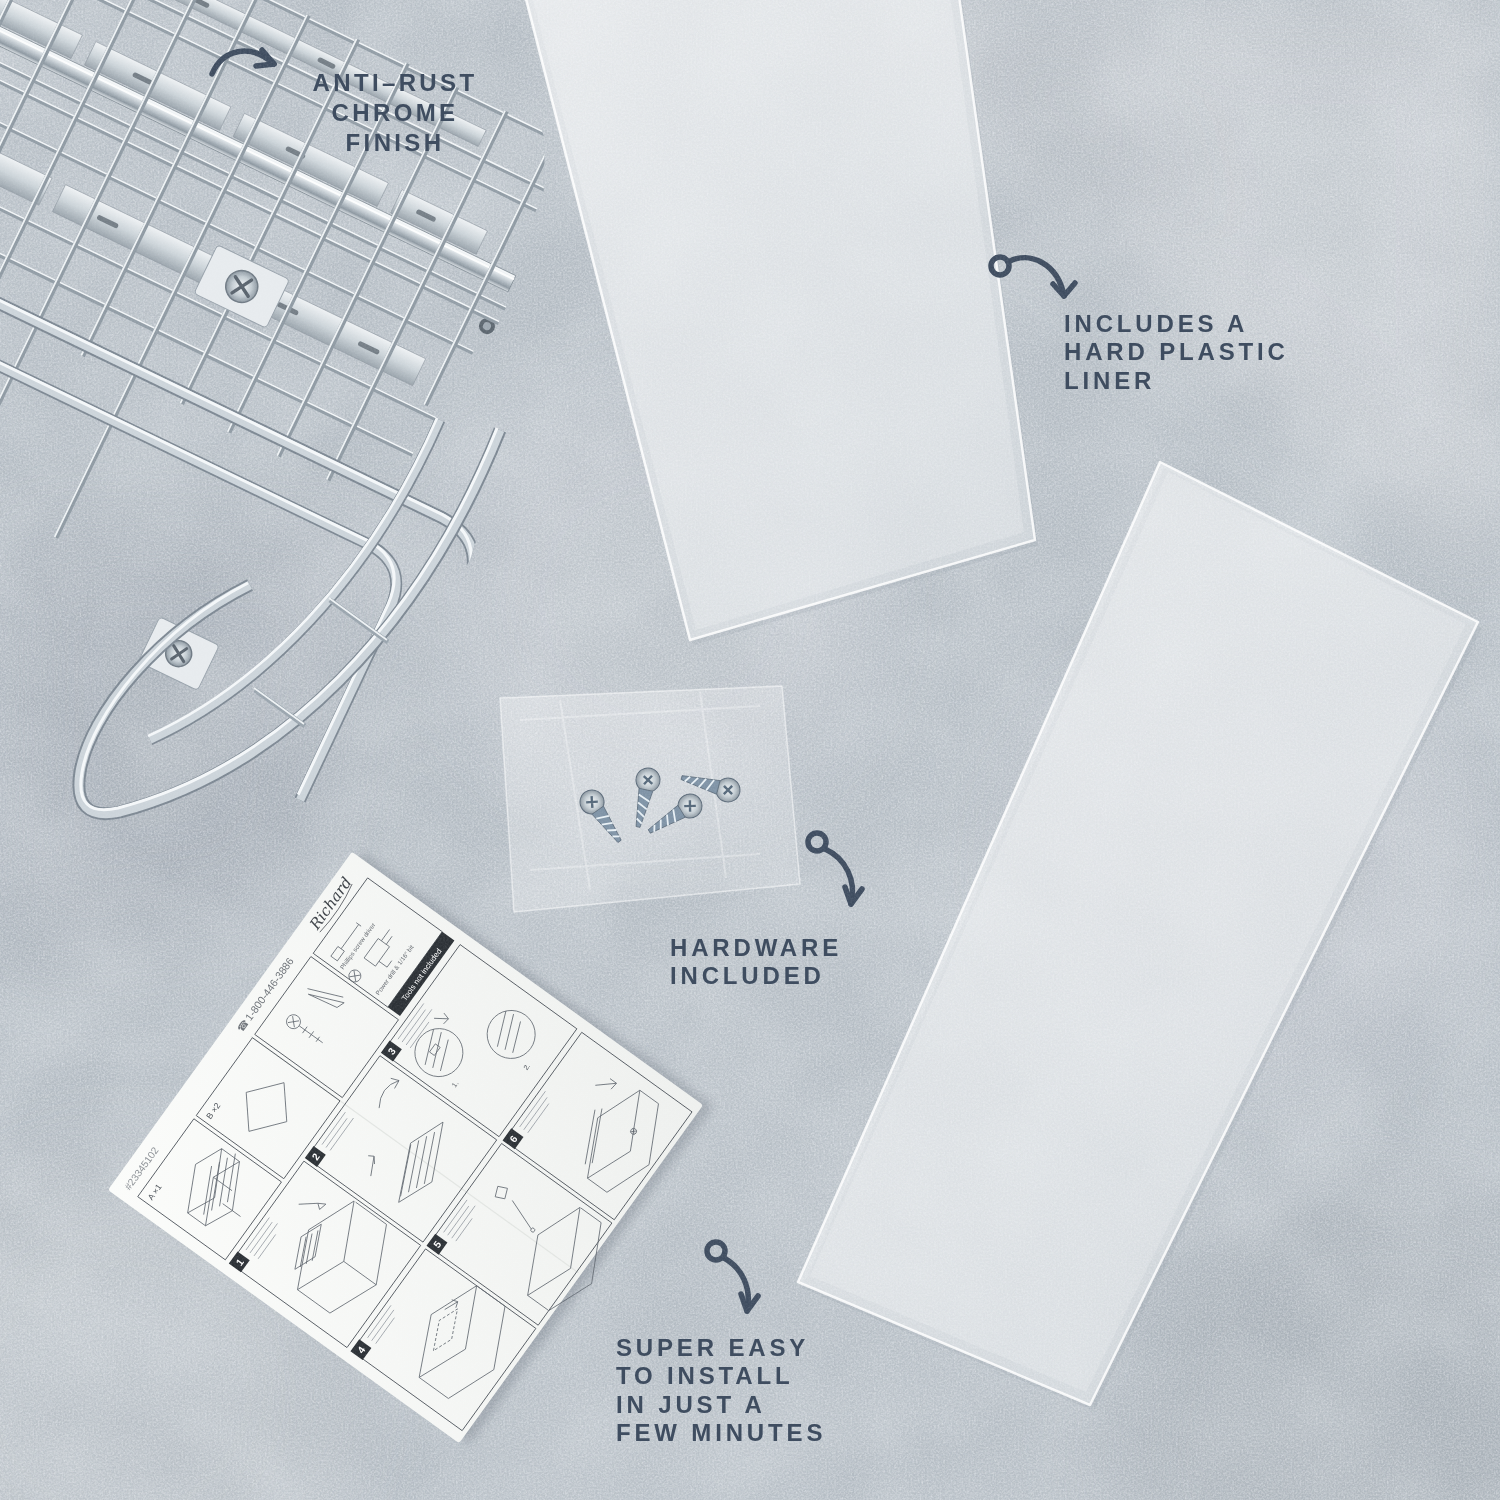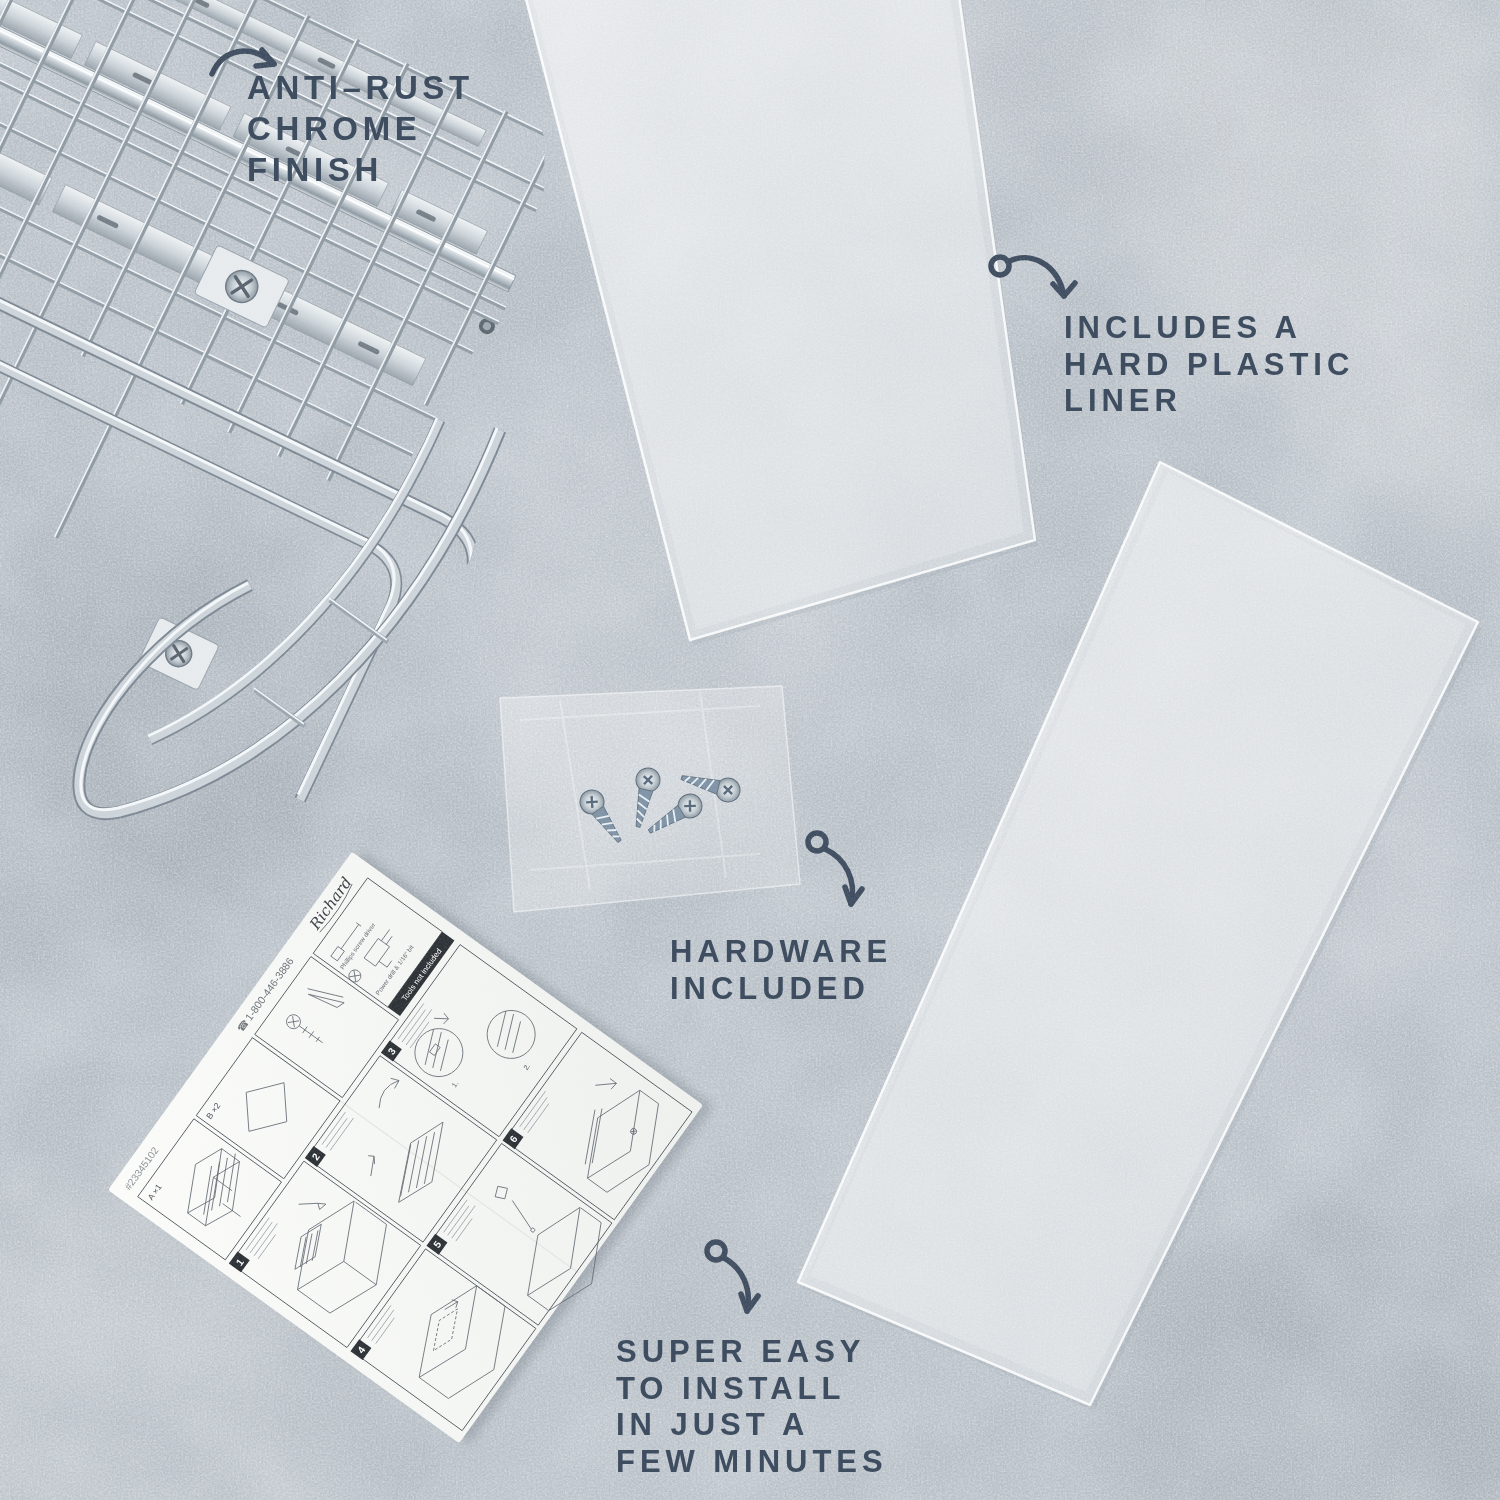--- a/index.html
+++ b/index.html
@@ -1,21 +1,21 @@
 <!DOCTYPE html>
 <html><head>
 <meta charset="utf-8">
 <style>
   html,body{margin:0;padding:0;background:#8f98a1;}
   .stage{position:relative;width:1500px;height:1500px;overflow:hidden;background:#b6bec5;
          font-family:"Liberation Sans",sans-serif;}
   svg.scene{position:absolute;left:0;top:0;}
   .callout{position:absolute;font-weight:bold;color:#3F4D60;letter-spacing:.16em;
-           line-height:1.18;white-space:pre-line;font-size:31px;}
-  .callout.centered{text-align:left;font-size:33px;line-height:1.24;letter-spacing:.14em;}
+           line-height:1.18;white-space:pre-line;font-size:24px;}
+  .callout.centered{text-align:center;font-size:24px;line-height:1.24;letter-spacing:.14em;}
   #callout-anti{left:247px;top:68px;width:296px;}
   #callout-includes{left:1064px;top:310px;width:420px;}
   #callout-hardware{left:670px;top:934px;width:380px;}
   #callout-easy{left:616px;top:1334px;width:420px;}
 </style>
 </head>
 <body>
 
 <div class="stage">
 

